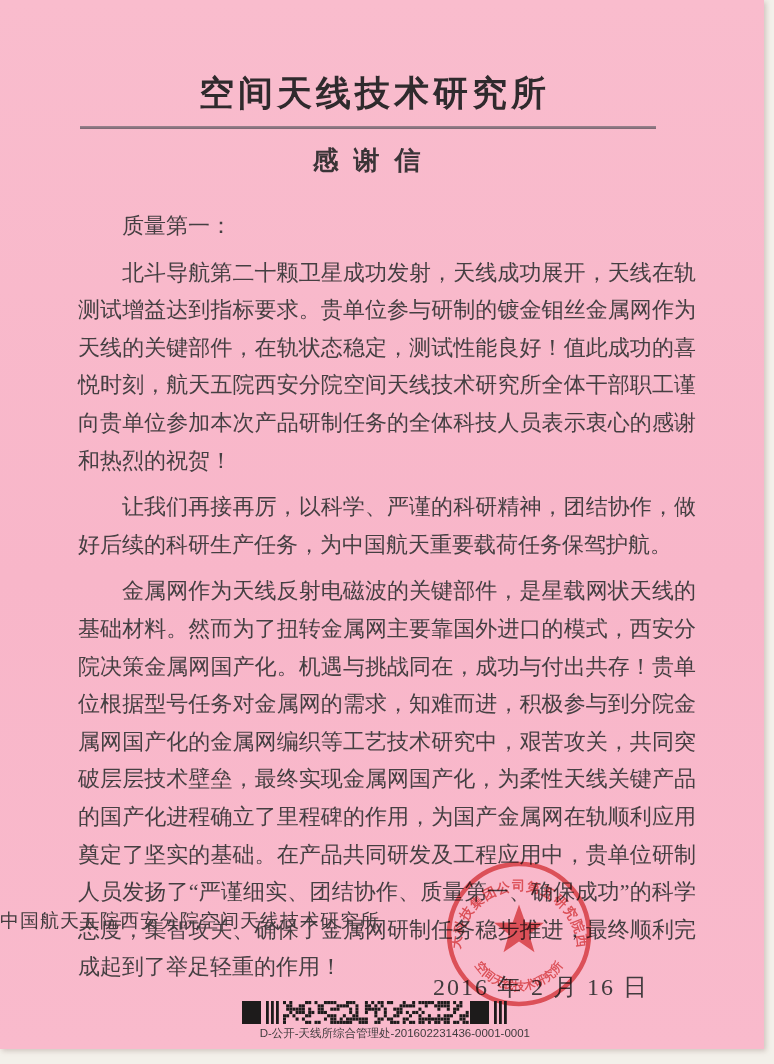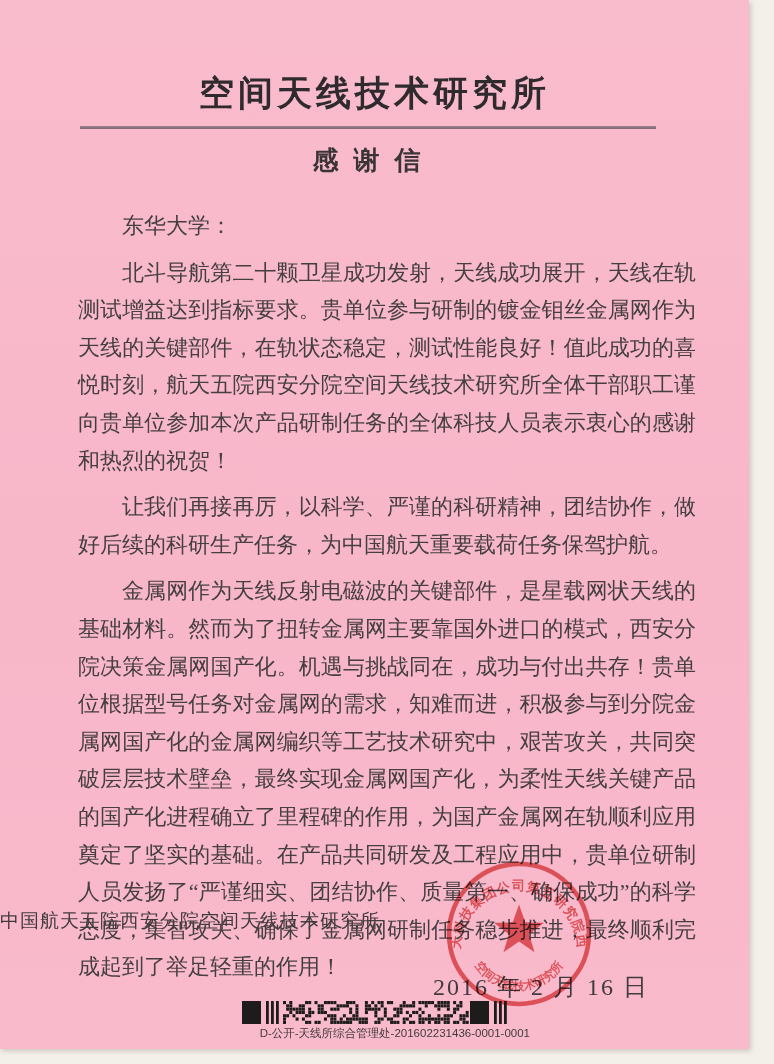--- a/index.html
+++ b/index.html
@@ -5,20 +5,21 @@
   html,body{margin:0;padding:0;}
   body{
     width:774px;height:1064px;position:relative;overflow:hidden;
     background:#f3f0ea;
     font-family:"Liberation Serif","DejaVu Serif",serif;
   }
   .paper{
     position:absolute;left:0;top:0;width:749px;height:1049px;
     background:linear-gradient(180deg,#f9bccd 0%,#f8b6c9 55%,#f9bacc 100%);
     box-shadow:2px 2px 5px rgba(140,115,110,0.35);
+    padding-left:15px;
   }
   .letterhead{
     position:absolute;left:0;top:70px;width:749px;
     text-align:center;font-size:35px;font-weight:bold;
     letter-spacing:4px;color:#2f2a2d;
   }
   .rule{
     position:absolute;left:80px;top:126px;width:576px;height:3px;
     background:linear-gradient(#9a8490,#7c6671);
   }
@@ -61,21 +62,21 @@
 
 <div class="paper">
 
   <div class="letterhead">空间天线技术研究所</div>
 
   <div class="rule"></div>
 
   <div class="subtitle">感谢信</div>
 
   <div class="letter-body">
-    <p class="salutation">东华大学：</p>
+    <p class="salutation">质量第一：</p>
     <p>北斗导航第二十颗卫星成功发射，天线成功展开，天线在轨测试增益达到指标要求。贵单位参与研制的镀金钼丝金属网作为天线的关键部件，在轨状态稳定，测试性能良好！值此成功的喜悦时刻，航天五院西安分院空间天线技术研究所全体干部职工谨向贵单位参加本次产品研制任务的全体科技人员表示衷心的感谢和热烈的祝贺！</p>
     <p>让我们再接再厉，以科学、严谨的科研精神，团结协作，做好后续的科研生产任务，为中国航天重要载荷任务保驾护航。</p>
     <p>金属网作为天线反射电磁波的关键部件，是星载网状天线的基础材料。然而为了扭转金属网主要靠国外进口的模式，西安分院决策金属网国产化。机遇与挑战同在，成功与付出共存！贵单位根据型号任务对金属网的需求，知难而进，积极参与到分院金属网国产化的金属网编织等工艺技术研究中，艰苦攻关，共同突破层层技术壁垒，最终实现金属网国产化，为柔性天线关键产品的国产化进程确立了里程碑的作用，为国产金属网在轨顺利应用奠定了坚实的基础。在产品共同研发及工程应用中，贵单位研制人员发扬了“严谨细实、团结协作、质量第一、确保成功”的科学态度，集智攻关、确保了金属网研制任务稳步推进，最终顺利完成起到了举足轻重的作用！</p>
   </div>
 
   <div class="signature">中国航天五院西安分院空间天线技术研究所</div>
 
   <div class="date">2016 年 2 月 16 日</div>
 
   <svg class="stamp" viewBox="0 0 150 150" aria-hidden="true">

